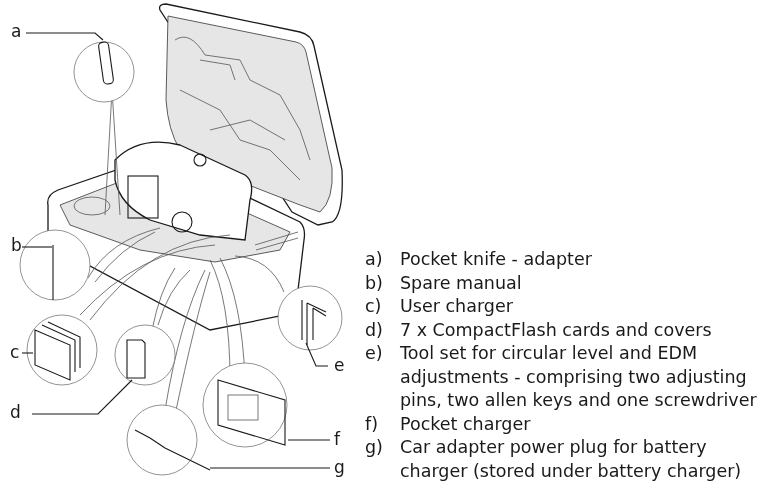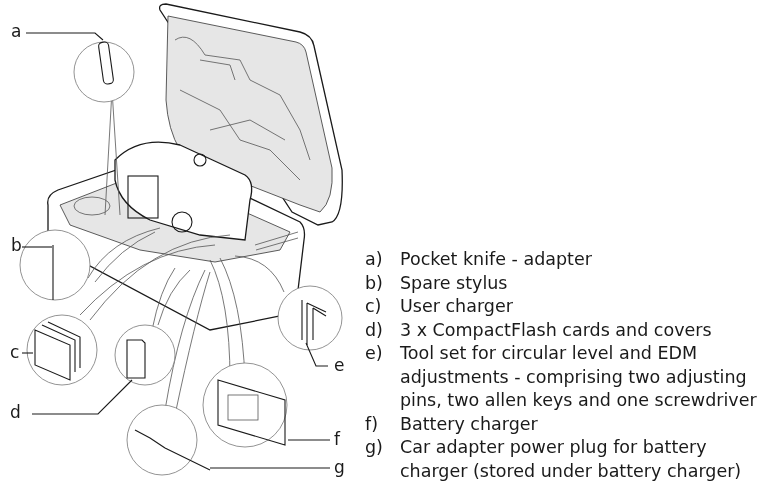--- a/index.html
+++ b/index.html
@@ -81,35 +81,35 @@
   <span class="track">TRACK_003</span>
 </div>
 
 <div id="legend">
   <div class="item">
       <span class="key">a)</span>
       <span class="txt">Pocket knife - adapter</span>
     </div>
   <div class="item">
       <span class="key">b)</span>
-      <span class="txt">Spare stylus</span>
+      <span class="txt">Spare manual</span>
     </div>
   <div class="item">
       <span class="key">c)</span>
       <span class="txt">User charger</span>
     </div>
   <div class="item">
       <span class="key">d)</span>
-      <span class="txt">3 x CompactFlash cards and covers</span>
+      <span class="txt">7 x CompactFlash cards and covers</span>
     </div>
   <div class="item">
       <span class="key">e)</span>
       <span class="txt">Tool set for circular level and EDM adjustments - comprising two adjusting pins, two allen keys and one screwdriver</span>
     </div>
   <div class="item">
       <span class="key">f)</span>
-      <span class="txt">Battery charger</span>
+      <span class="txt">Pocket charger</span>
     </div>
   <div class="item">
       <span class="key">g)</span>
       <span class="txt">Car adapter power plug for battery charger (stored under battery charger)</span>
     </div>
 </div>
 
 </body></html>

